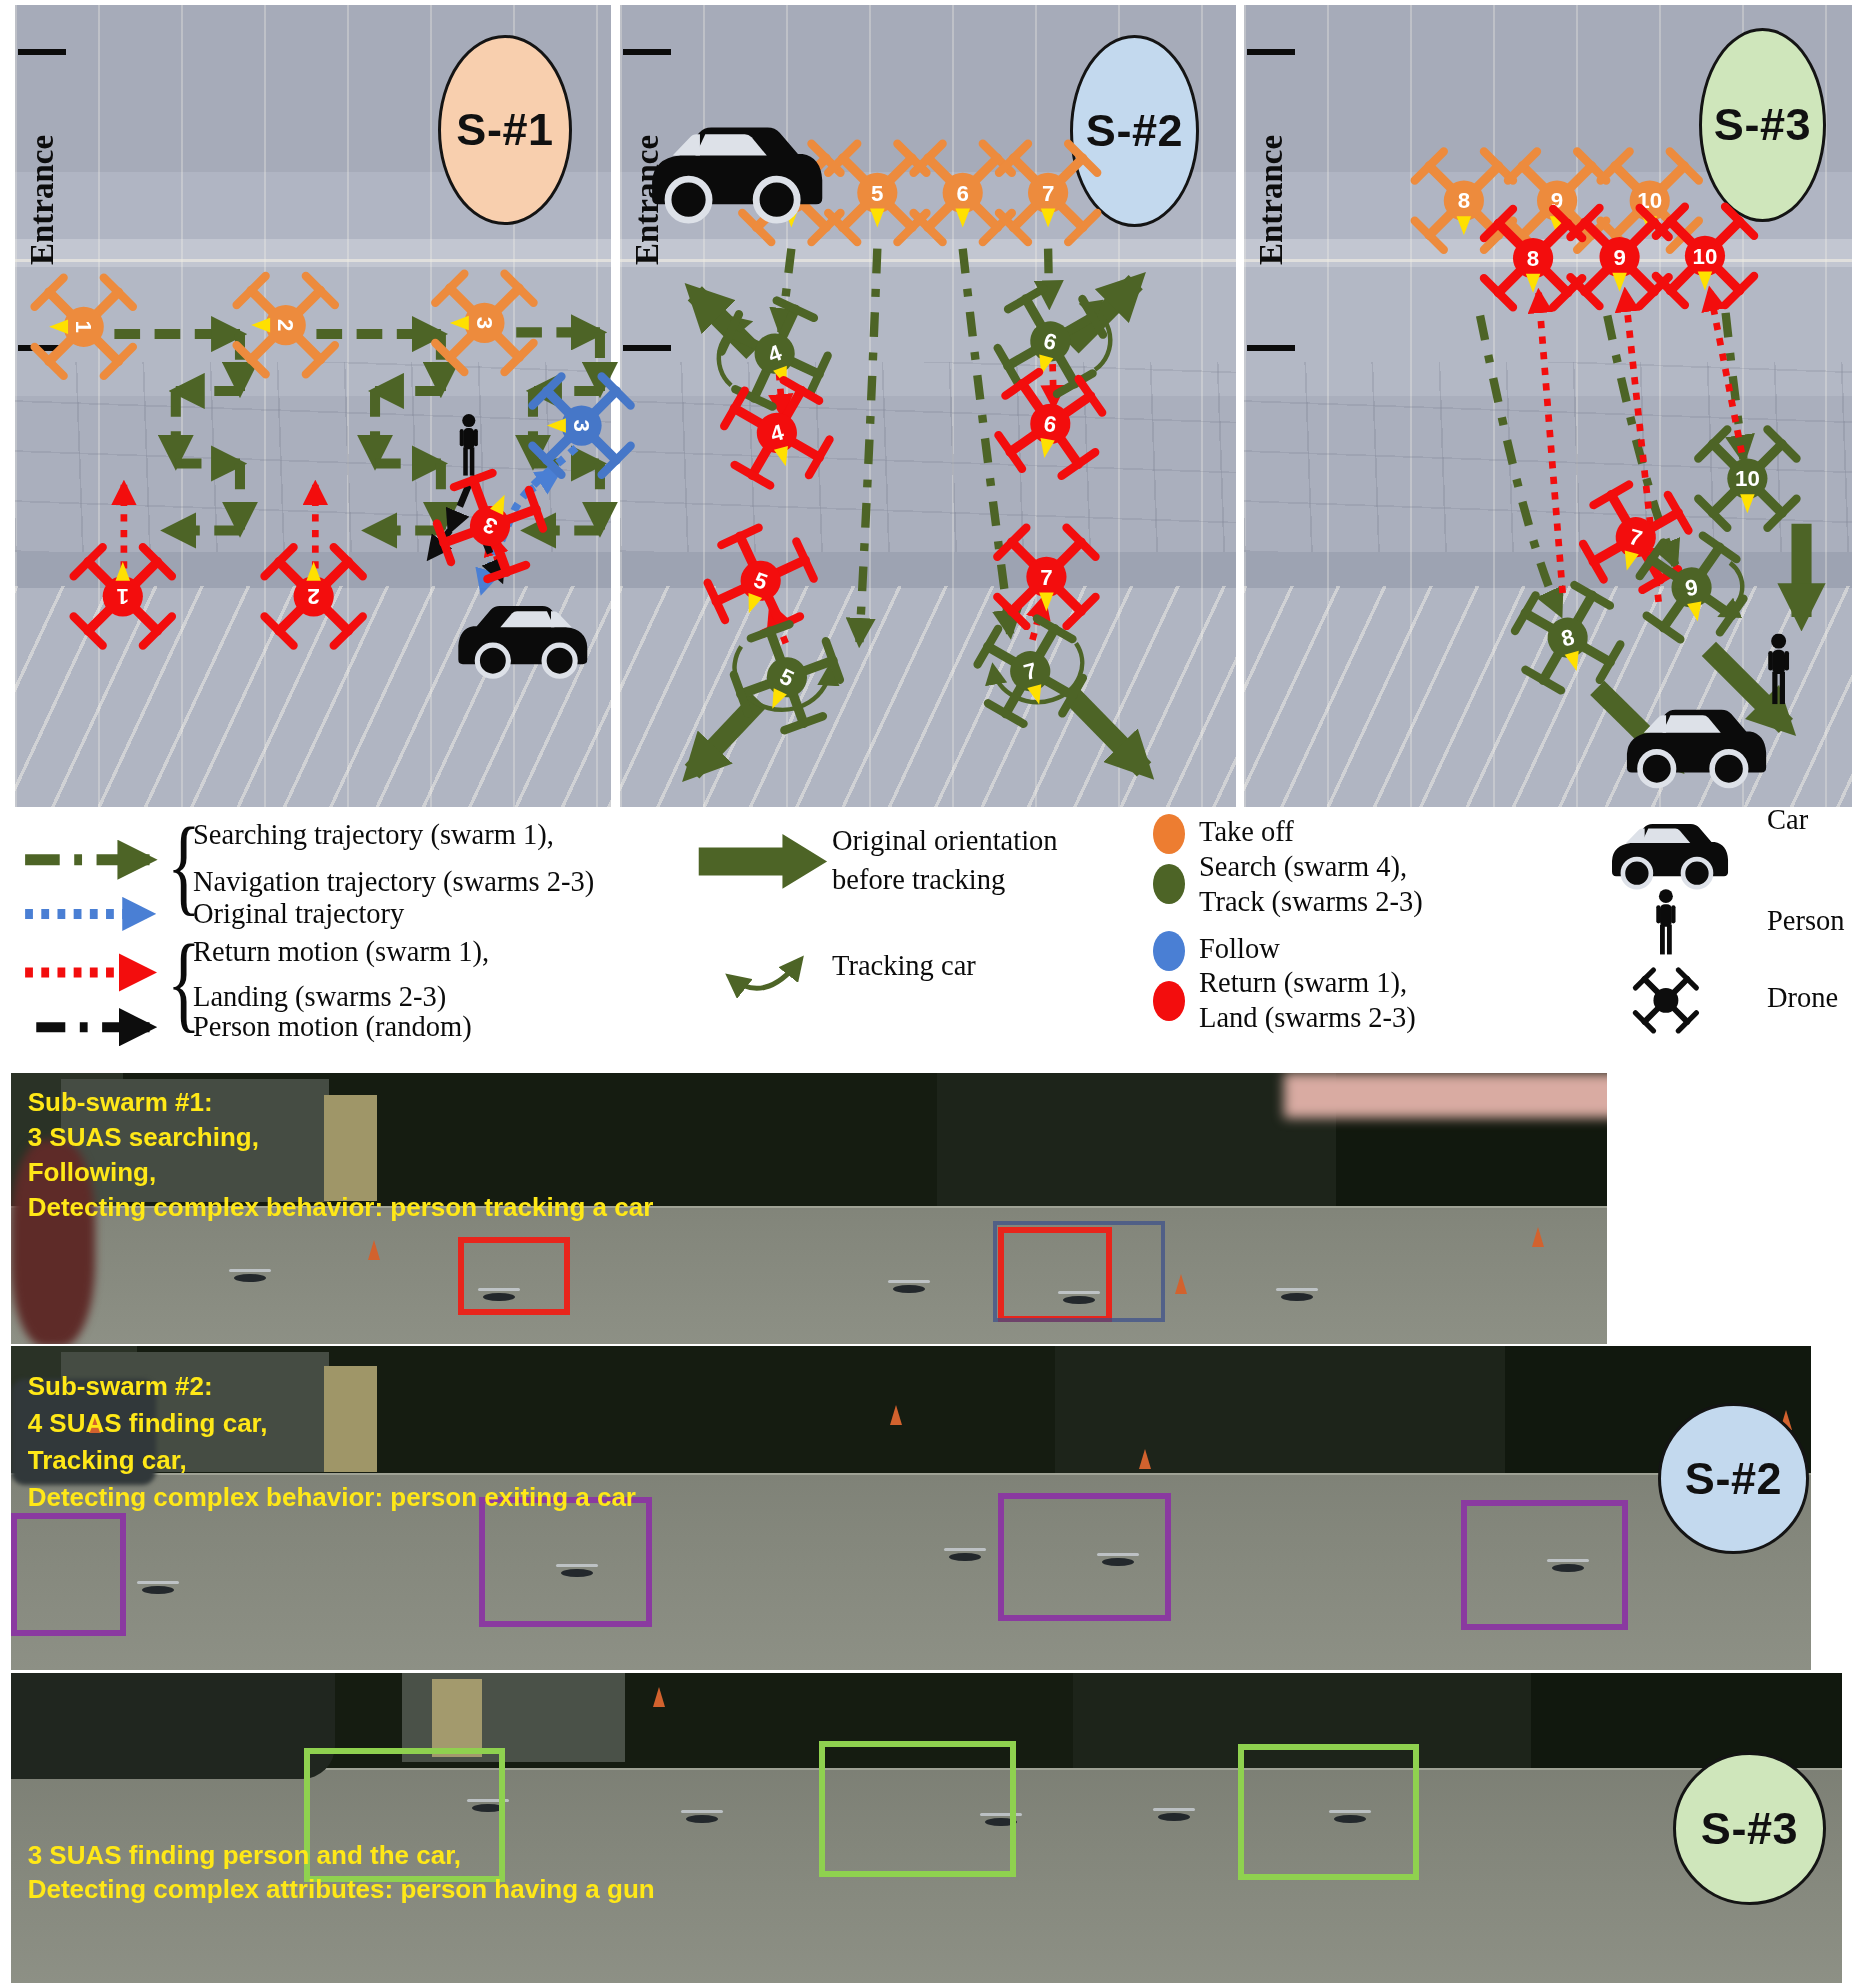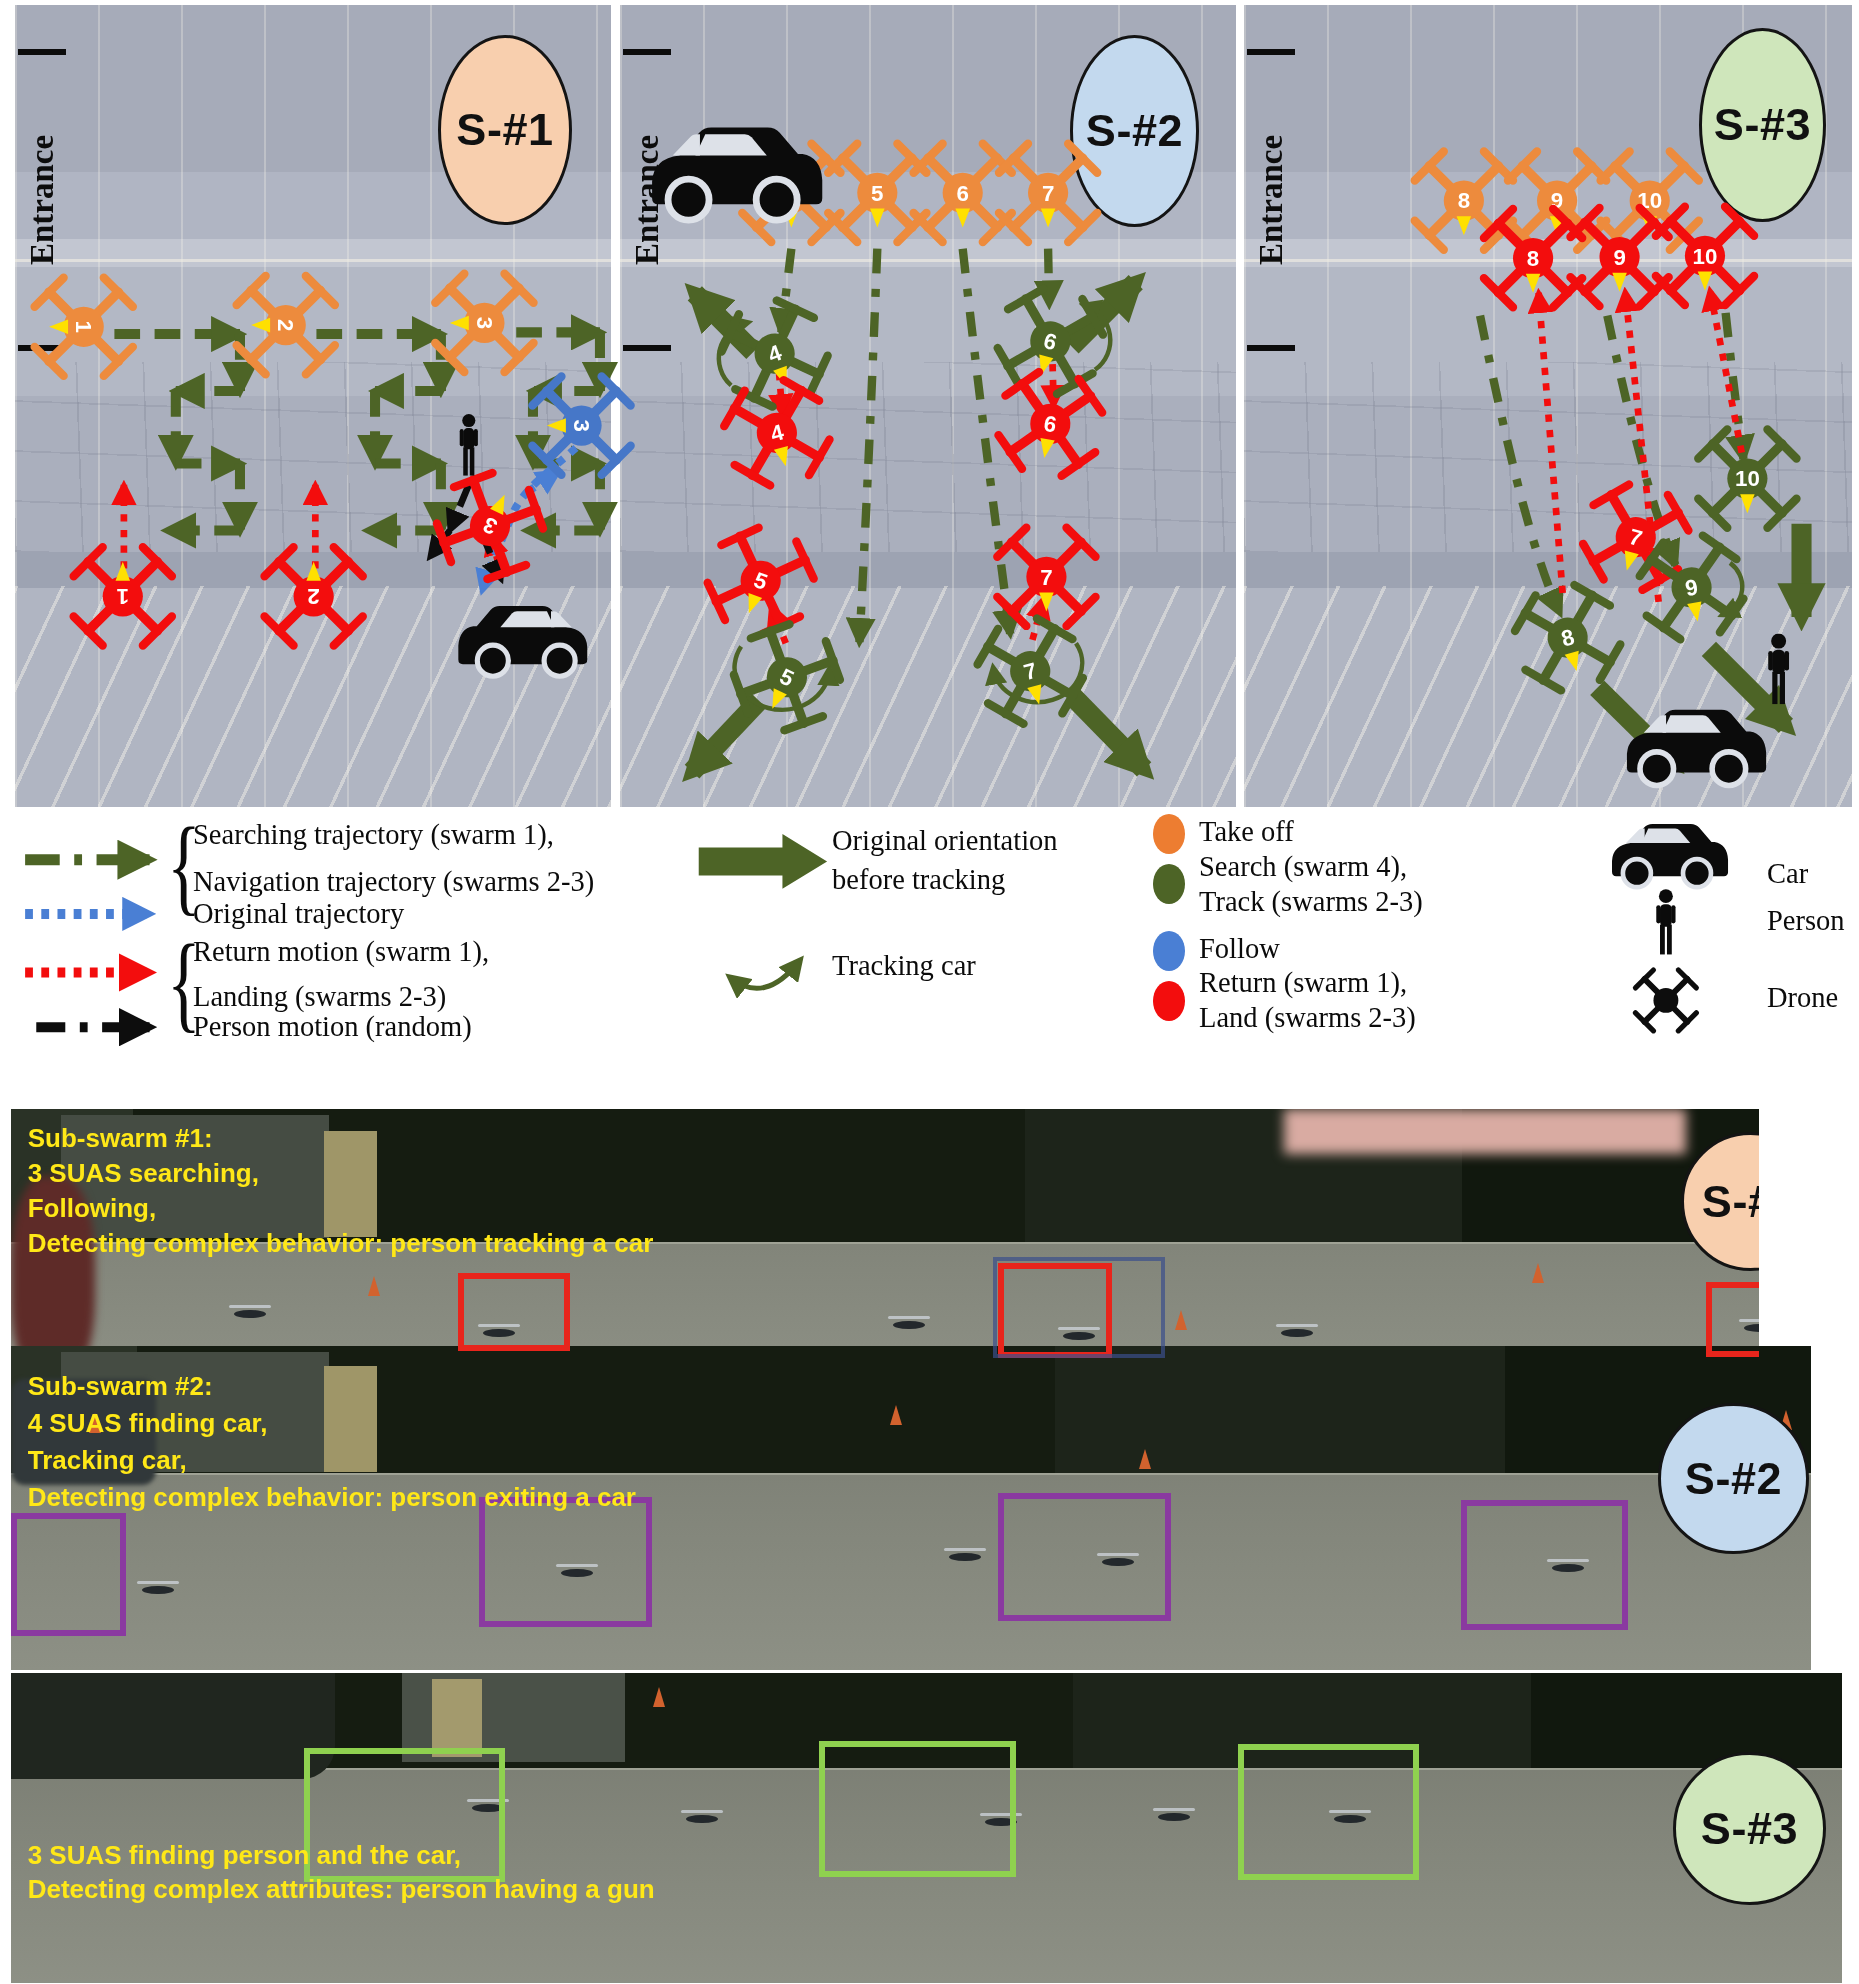--- a/index.html
+++ b/index.html
@@ -80,21 +80,21 @@
   </div>
 
   <div class="entrance" style="left:18px">Entrance</div>
   <div class="entrance" style="left:623px">Entrance</div>
   <div class="entrance" style="left:1247px">Entrance</div>
 
   <div class="badge" style="left:438px;top:35px;width:128px;height:184px;background:#f8cfae">S-#1</div>
   <div class="badge" style="left:1070px;top:35px;width:123px;height:186px;background:#c3d9ee">S-#2</div>
   <div class="badge" style="left:1699px;top:28px;width:121px;height:188px;background:#cfe6bb">S-#3</div>
 
-  <div class="strip" id="s1" style="top:1109px;width:1748px;height:271px">
+  <div class="strip" id="s1" style="top:1073px;width:1596px;height:271px">
     <div class="trees" style="height:133px"></div>
     <div class="decor" style="left:1273px;top:0;width:402px;height:45px;background:#d9aba2;filter:blur(5.6px)"></div>
     <div class="decor" style="left:50px;top:5.6px;width:268px;height:123px;background:#454c43"></div>
     <div class="decor" style="left:313px;top:22px;width:53px;height:106px;background:#9f9668"></div>
     <div class="decor" style="left:0;top:67px;width:84px;height:207px;background:#5e2b28;border-radius:40%;filter:blur(4.5px)"></div>
     <div class="cap" style="top:12.3px;line-height:35px">
       <div>Sub-swarm #1:</div>
       <div>3 SUAS searching,</div>
       <div>Following,</div>
       <div>Detecting complex behavior: person tracking a car</div>
@@ -181,21 +181,21 @@
   <div class="dot" id="dot1" style="left: 1153px; top: 864px; background: rgb(77, 100, 38);"></div>
   <div class="dot" id="dot2" style="left: 1153px; top: 931px; background: rgb(74, 127, 212);"></div>
   <div class="dot" id="dot3" style="left: 1153px; top: 981px; background: rgb(243, 13, 13);"></div>
   <div class="leg-text" style="left:1199px;top:816px">Take off</div>
   <div class="leg-text" style="left:1199px;top:851px">Search (swarm 4),</div>
   <div class="leg-text" style="left:1199px;top:886px">Track (swarms 2-3)</div>
   <div class="leg-text" style="left:1199px;top:933px">Follow</div>
   <div class="leg-text" style="left:1199px;top:967px">Return (swarm 1),</div>
   <div class="leg-text" style="left:1199px;top:1002px">Land (swarms 2-3)</div>
 
-  <div class="leg-text" style="left:1767px;top:858px">Car</div>
+  <div class="leg-text" style="left:1767px;top:804px">Car</div>
   <div class="leg-text" style="left:1767px;top:905px">Person</div>
   <div class="leg-text" style="left:1767px;top:982px">Drone</div>
 
   <svg id="overlay" width="1859" height="1061" viewBox="0 0 3331 1900">
     <defs>
       <marker id="mG" viewBox="0 0 10 10" refX="8" refY="5" markerWidth="3.6" markerHeight="3.6" orient="auto-start-reverse">
           <path d="M0,0 L10,5 L0,10 z" fill="#4d6426"></path>
         </marker>
       <marker id="mR" viewBox="0 0 10 10" refX="8" refY="5" markerWidth="3.8" markerHeight="3.8" orient="auto-start-reverse">
           <path d="M0,0 L10,5 L0,10 z" fill="#f30d0d"></path>

